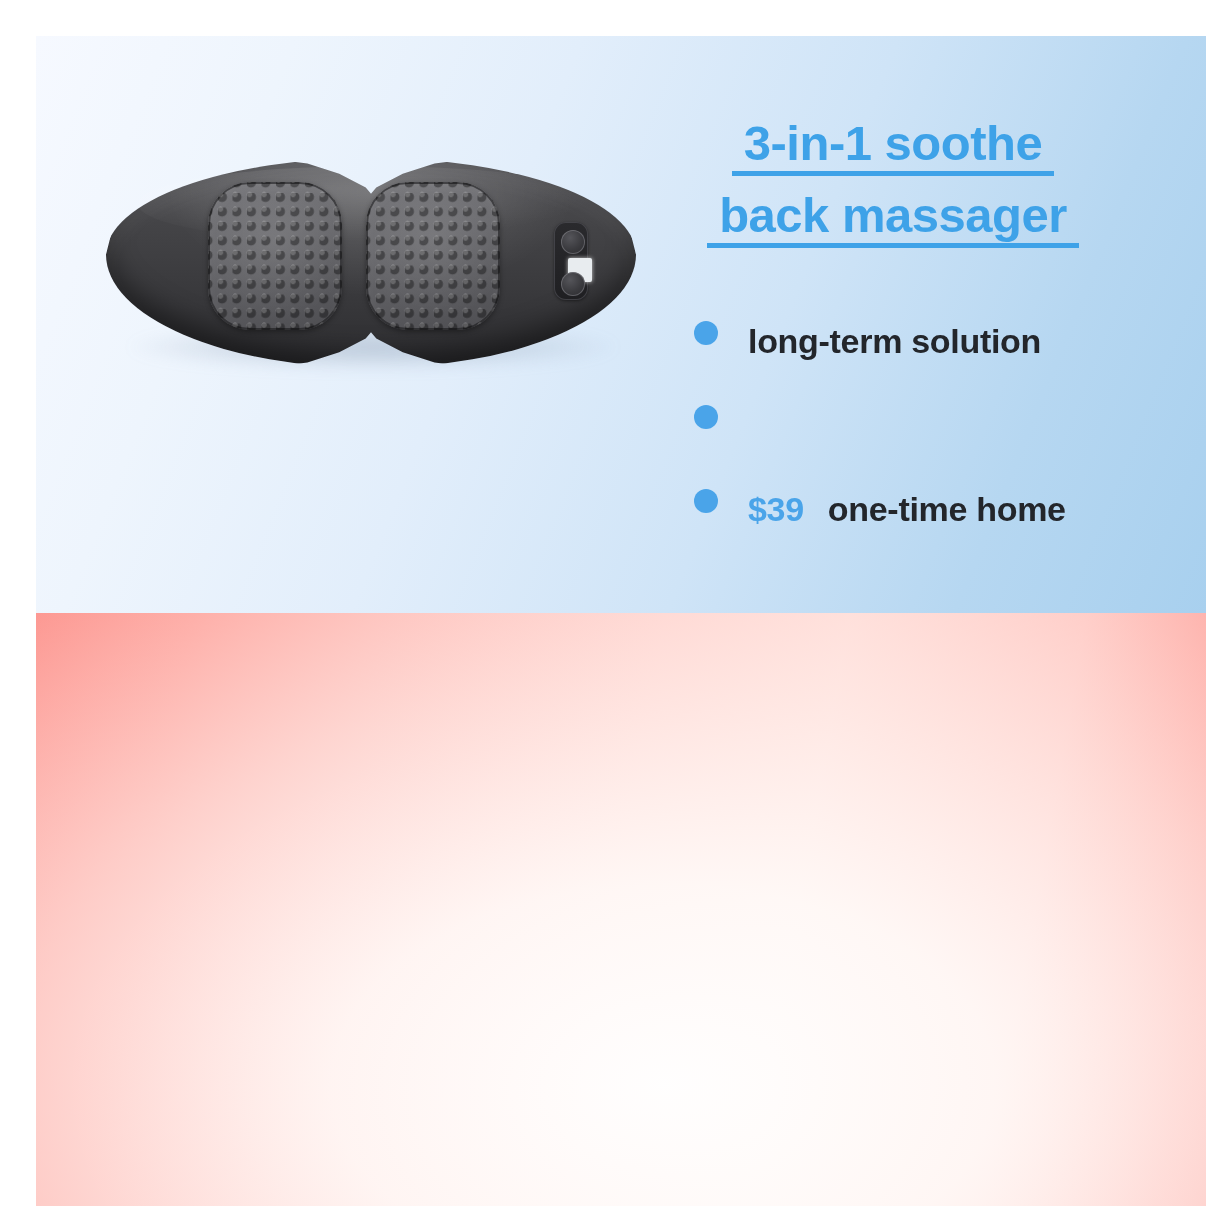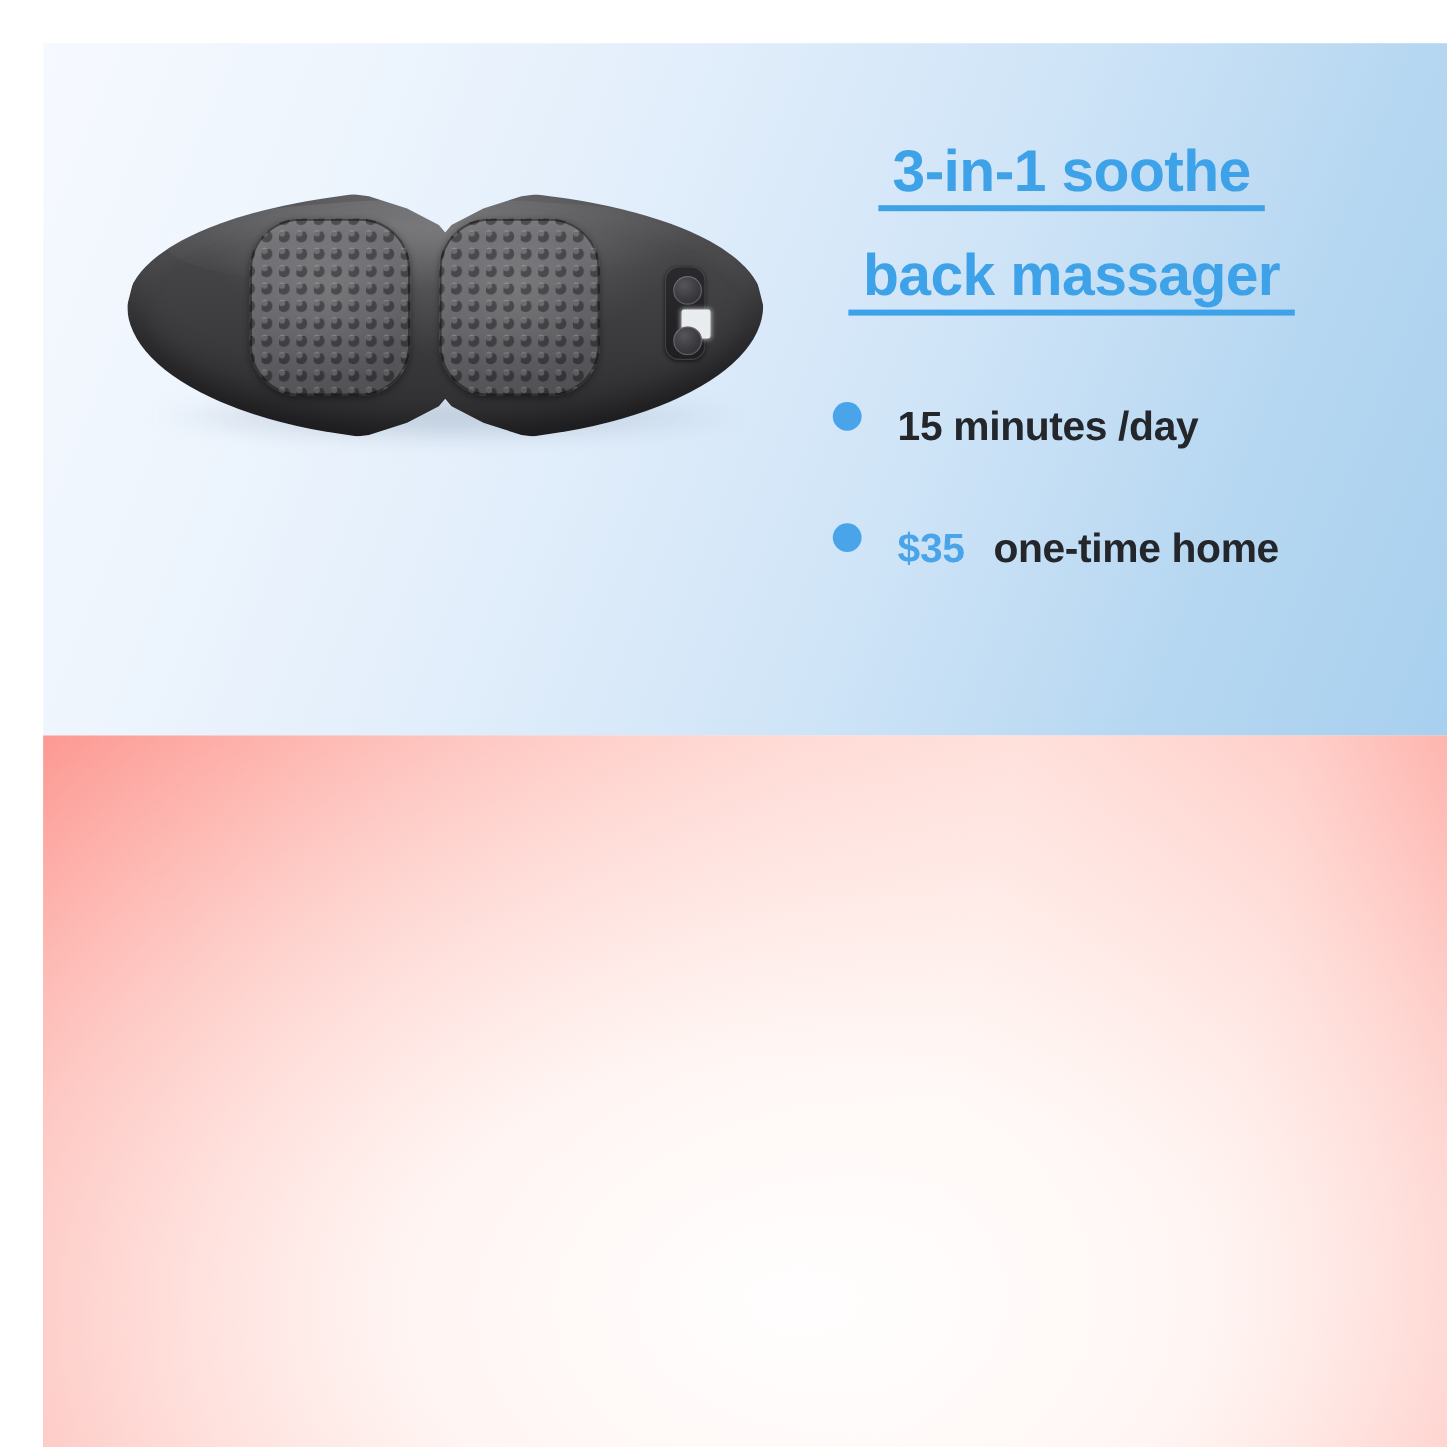--- a/index.html
+++ b/index.html
@@ -193,21 +193,21 @@
   }
   .heading .hl {
     display: inline-block;
     border-bottom: 5px solid currentColor;
     padding-bottom: 1px;
   }
   .heading-blue {
     color: #3ea2e8;
     font-size: 49px;
   }
-  .heading-blue .line2 { margin-top: 17px; }
+  .heading-blue .line2 { margin-top: 2px; }
 
   ul.bullets {
     list-style: none;
     margin-top: 28px;
   }
   ul.bullets li {
     display: flex;
     align-items: baseline;
     font-size: 34px;
     font-weight: 700;
@@ -251,25 +251,28 @@
 
     <div class="text-col-top">
       <h1 class="heading heading-blue">
         <span class="hl">3-in-1 soothe</span><br>
         <span class="hl line2">back massager</span>
       </h1>
 
       <ul class="bullets">
         <li>
           <span class="dot blue"></span>
-          <span>15 minutes /day</span>
+          <span>long-term solution</span>
         </li>
         <li>
           <span class="dot blue"></span>
-          <span class="price-blue">$35</span>
+        </li>
+        <li>
+          <span class="dot blue"></span>
+          <span class="price-blue">$39</span>
           <span> one-time home</span>
         </li>
       </ul>
     </div>
   </section>
 
   <section class="panel-bottom">
 
     
 

